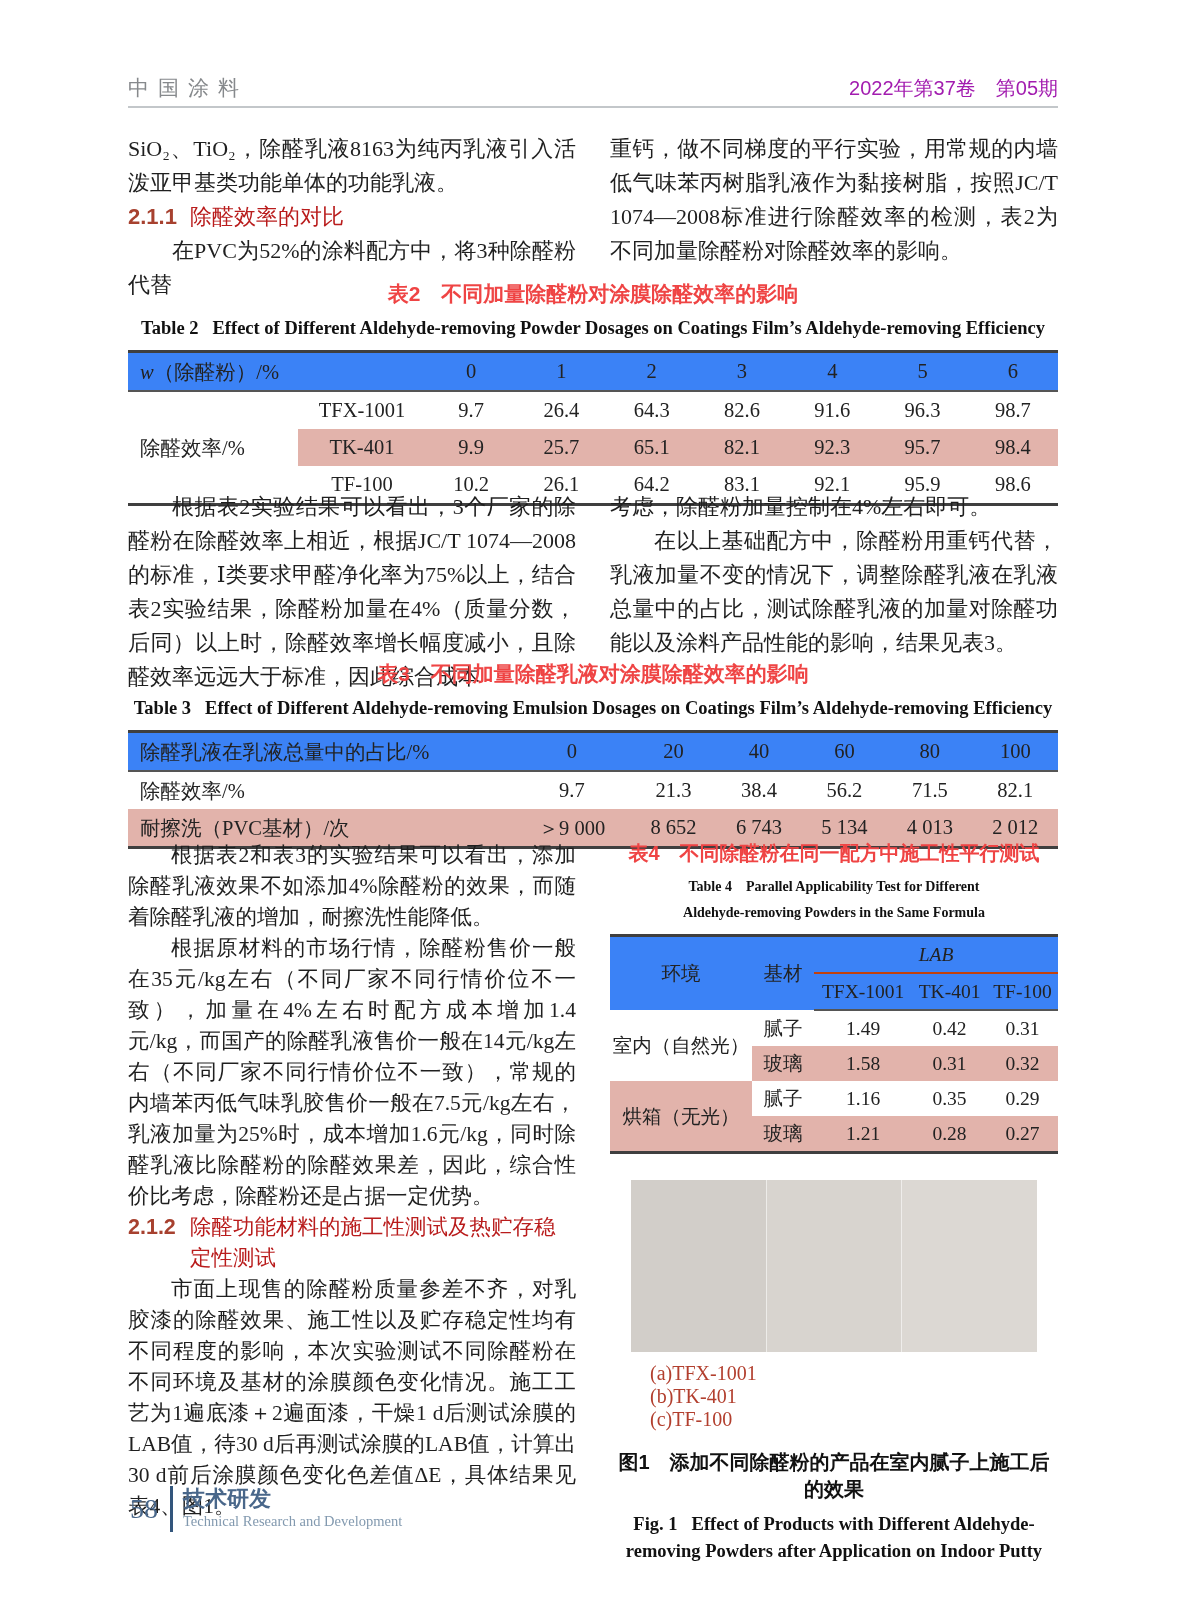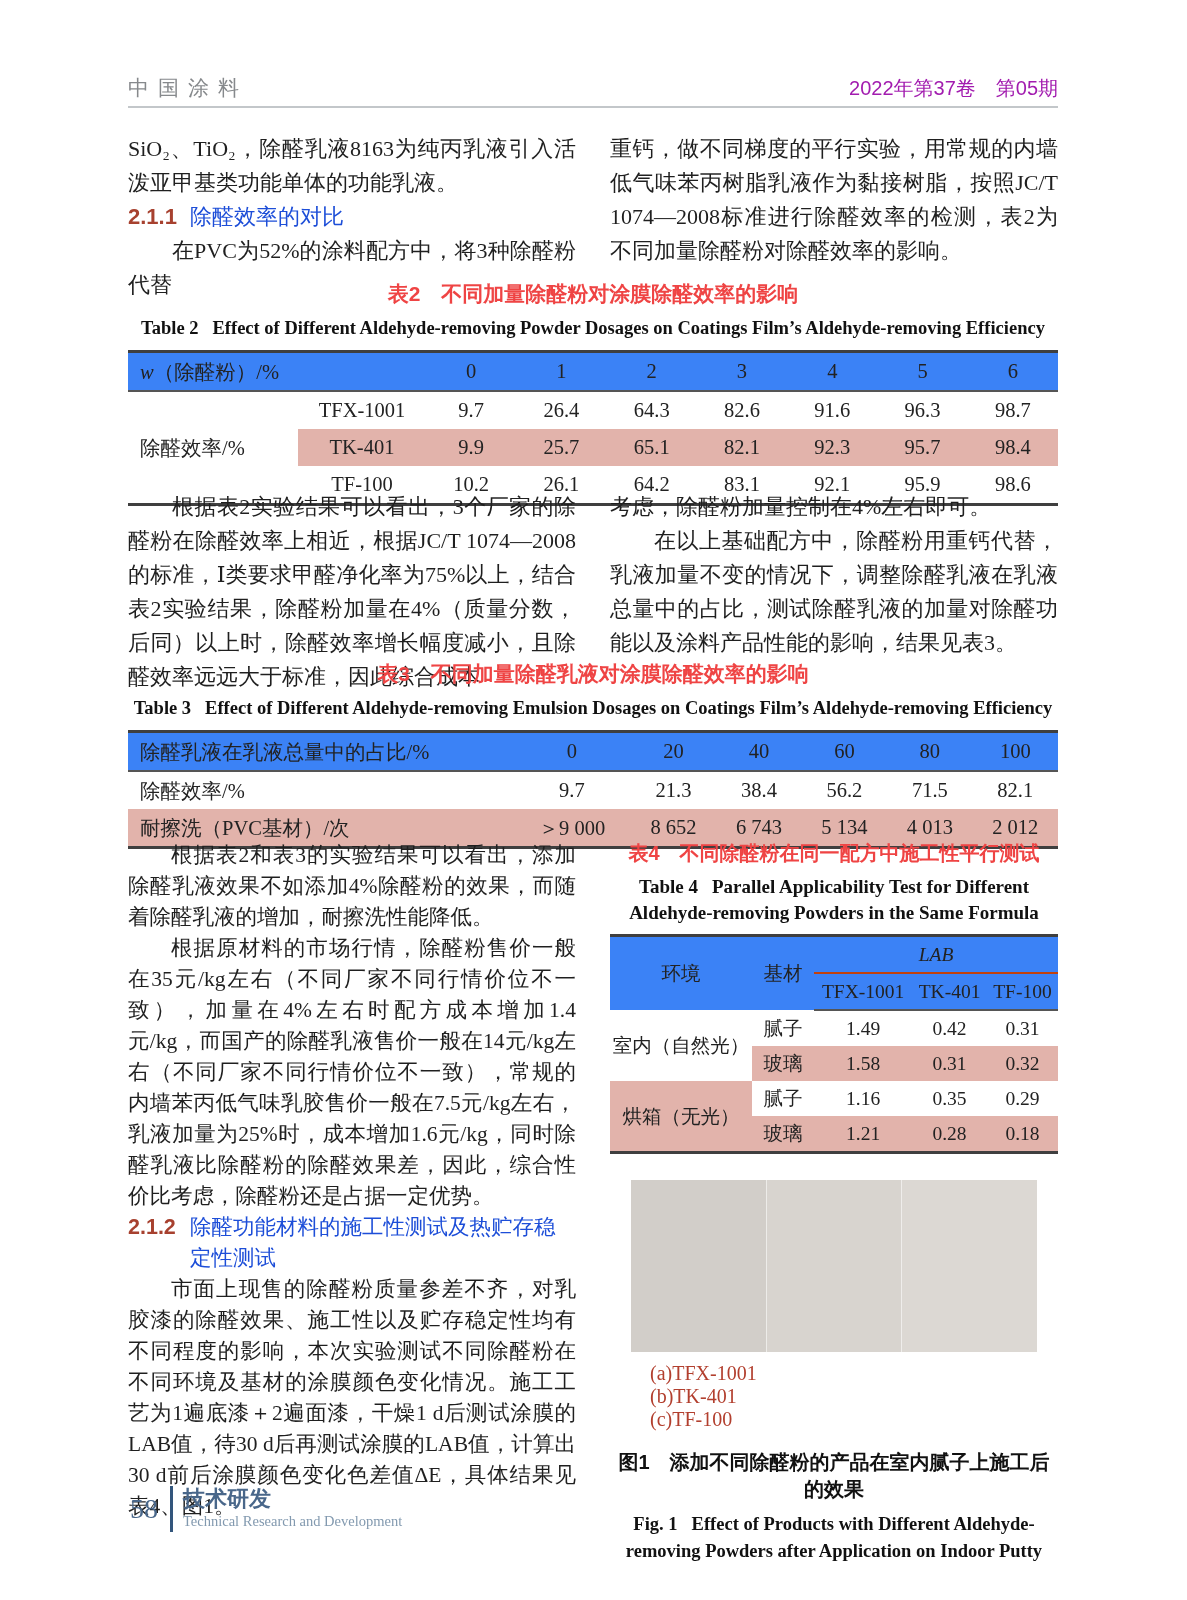--- a/index.html
+++ b/index.html
@@ -16,37 +16,37 @@
   .hd-rule{position:absolute;left:128px;top:106px;width:930px;height:2px;background:#c3c7ca;}
   
   .cols{position:absolute;left:128px;width:930px;display:flex;gap:34px;}
   .col{width:448px;}
   .para{font-size:22px;line-height:34px;text-align:justify;}
   .para.ind{text-indent:2em;}
   .sec3 .para{font-size:21.5px;line-height:31px;}
   .h-num{color:#a7412f;font-family:"Liberation Sans",sans-serif;font-weight:bold;flex:0 0 62px;}
   .heading{display:flex;font-size:22px;line-height:34px;font-family:"Liberation Sans",sans-serif;justify-content:center;}
   .sec3 .heading{font-size:21.5px;line-height:31px;}
-  .heading .h-text{flex:1;color:#1d4ed8;}
+  .heading .h-text{flex:1;color:#b91c1c;}
   
   .tblock{position:absolute;left:128px;width:930px;}
   .tbl-title-cn{text-align:center;font-family:"Liberation Sans",sans-serif;font-weight:bold;font-size:21px;color:#ef4444;margin-bottom:7px;}
   .tbl-title-en{text-align:center;font-weight:bold;font-size:18.5px;color:#111;margin-bottom:9px;line-height:26px;}
   .cap-en-label{margin-right:14px;}
   table{border-collapse:collapse;width:100%;font-size:20.5px;color:#222;
         border-top:3px solid #3f3f3f;border-bottom:3px solid #3f3f3f;}
   td{text-align:center;padding:3px 4px;height:31px;}
   td.left{text-align:left;padding-left:12px;}
   .pink{background:#3b82f6;}
   .pink2{background:#e2b3ab;}
   .hdrline td{border-bottom:2px solid #555;}
   
   .t4wrap{width:448px;}
   .t4wrap .tbl-title-cn{font-size:20px;}
-  .t4wrap .tbl-title-en{font-size:19px;margin-bottom:8px;}
+  .t4wrap .tbl-title-en{font-size:14px;margin-bottom:8px;}
   .t4{font-size:19.5px;}
   .t4 td{height:29px;padding:3px 2px;}
   .t4 .lab-cell{border-bottom:2px solid #c2410c;font-style:italic;}
   
   .figure{width:448px;margin-top:26px;}
   .photo{width:406px;height:172px;margin:6px auto 0 auto;display:flex;box-shadow:0 0 0 1px #e8e6e3 inset;}
   .panel{flex:1;position:relative;}
   .panel + .panel{border-left:1px solid rgba(255,255,255,0.55);}
   .fig-sublabels{display:flex;justify-content:space-between;padding:10px 24px 0 40px;
                  color:#b23f2e;font-size:20px;flex-direction:column;}
@@ -260,21 +260,21 @@
             <td rowspan="2" class="pink2">烘箱（无光）</td>
             <td>腻子</td>
             <td>1.16</td>
             <td>0.35</td>
             <td>0.29</td>
           </tr>
           <tr>
             <td class="pink2">玻璃</td>
             <td class="pink2">1.21</td>
             <td class="pink2">0.28</td>
-            <td class="pink2">0.18</td>
+            <td class="pink2">0.27</td>
           </tr>
           </tbody>
         </table>
       </div>
 
       <div class="figure">
         <div class="photo">
           <div class="panel" style="background: rgb(210, 206, 201);"></div>
           <div class="panel" style="background: rgb(216, 212, 207);"></div>
           <div class="panel" style="background: rgb(220, 216, 211);"></div>

